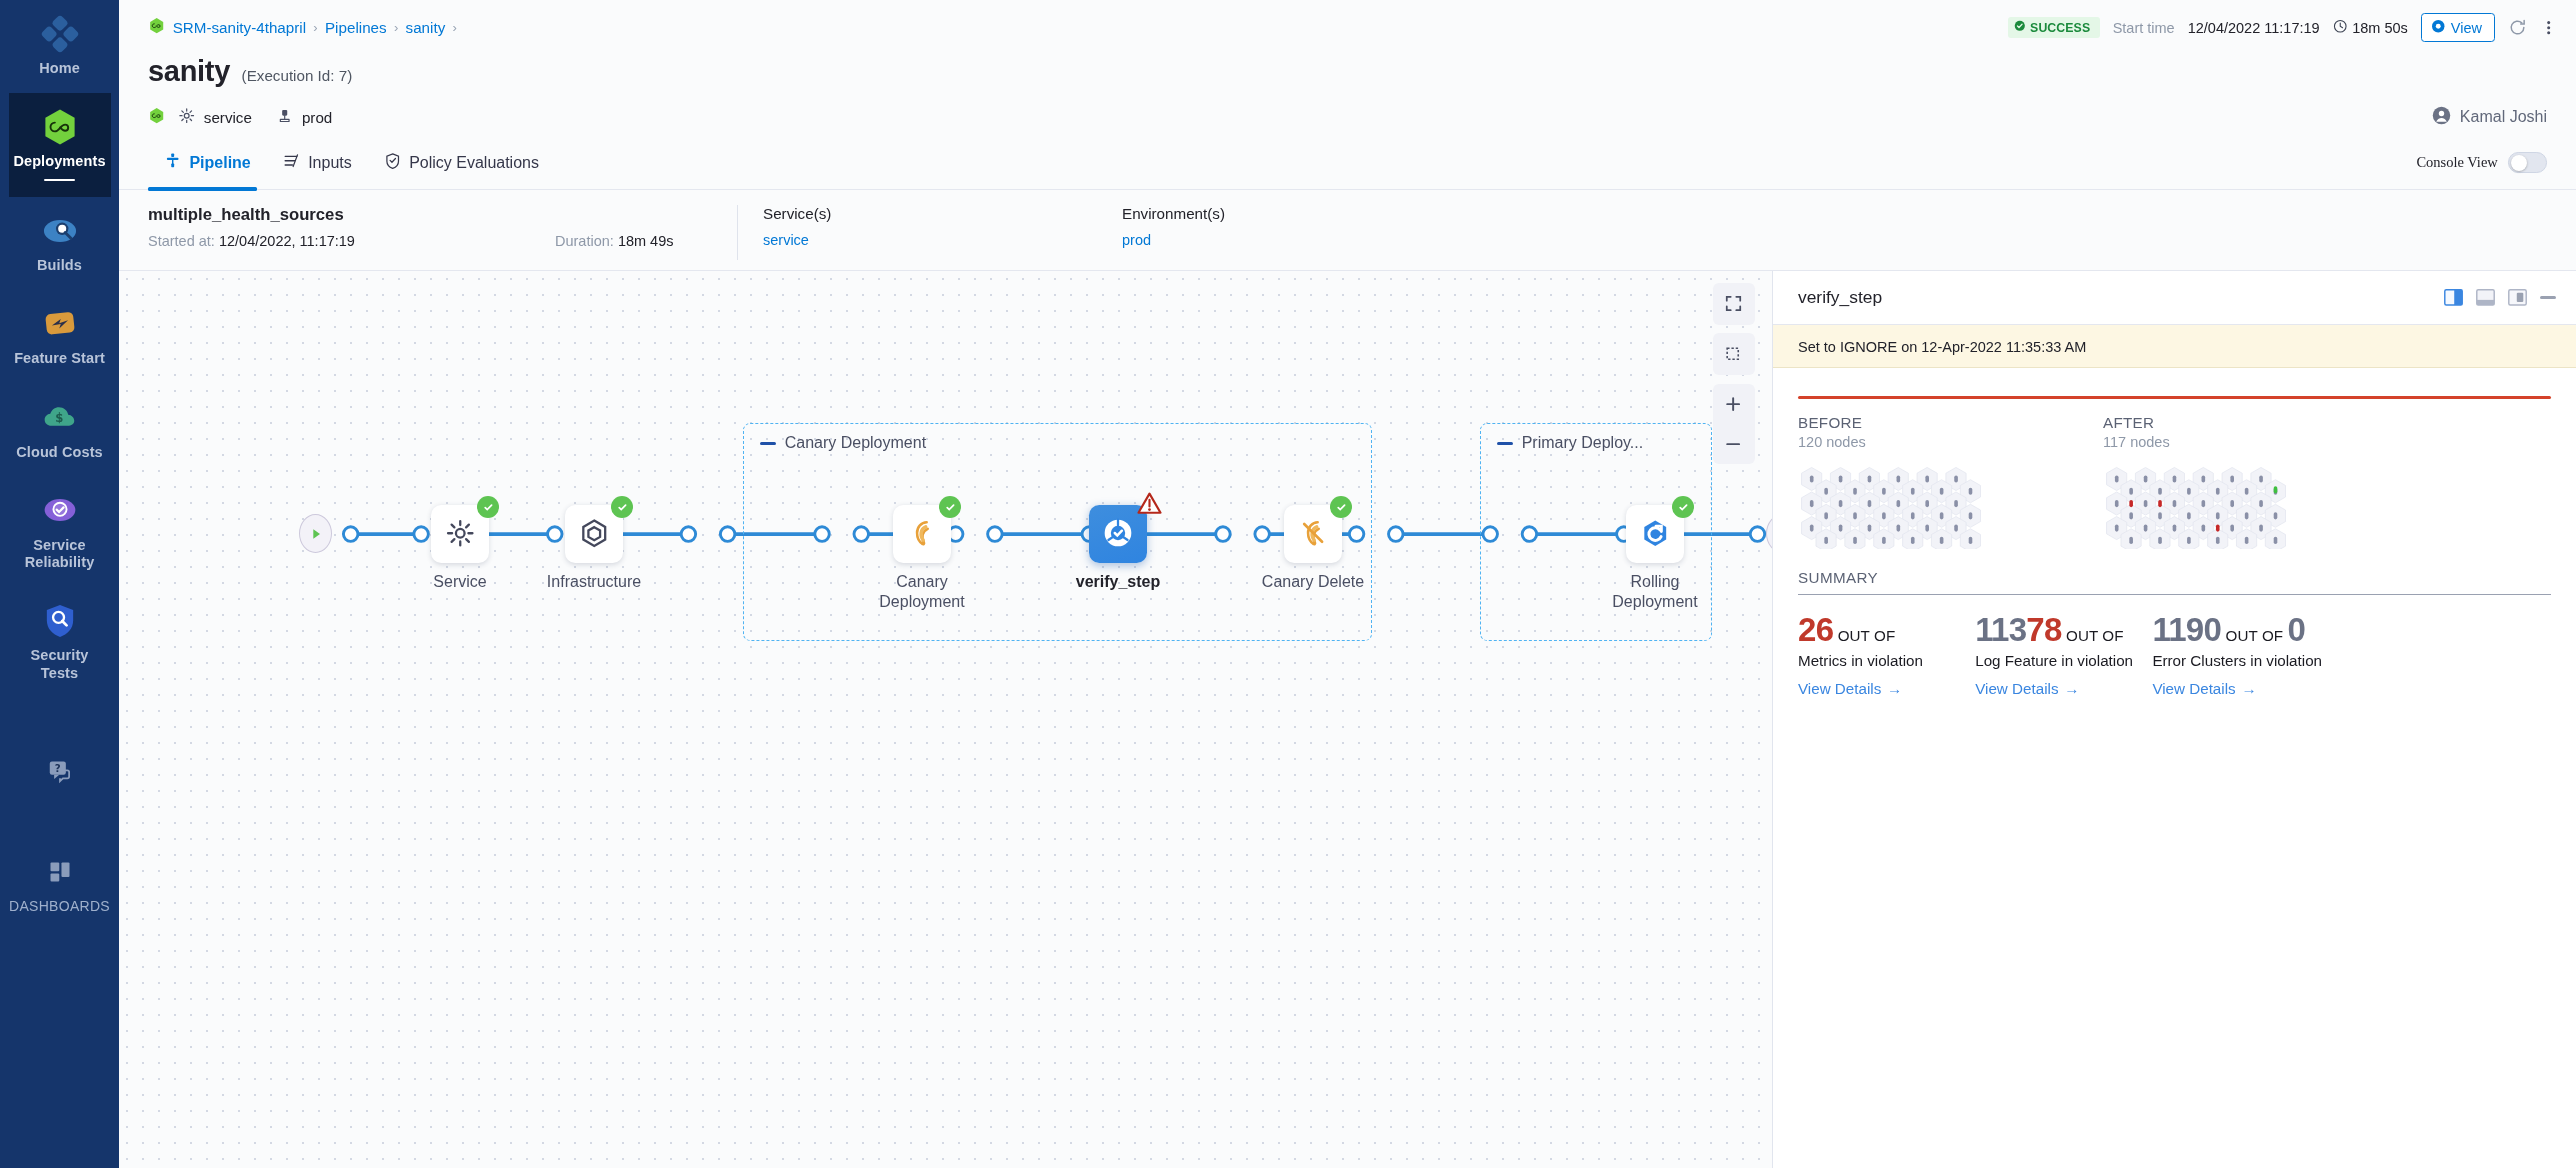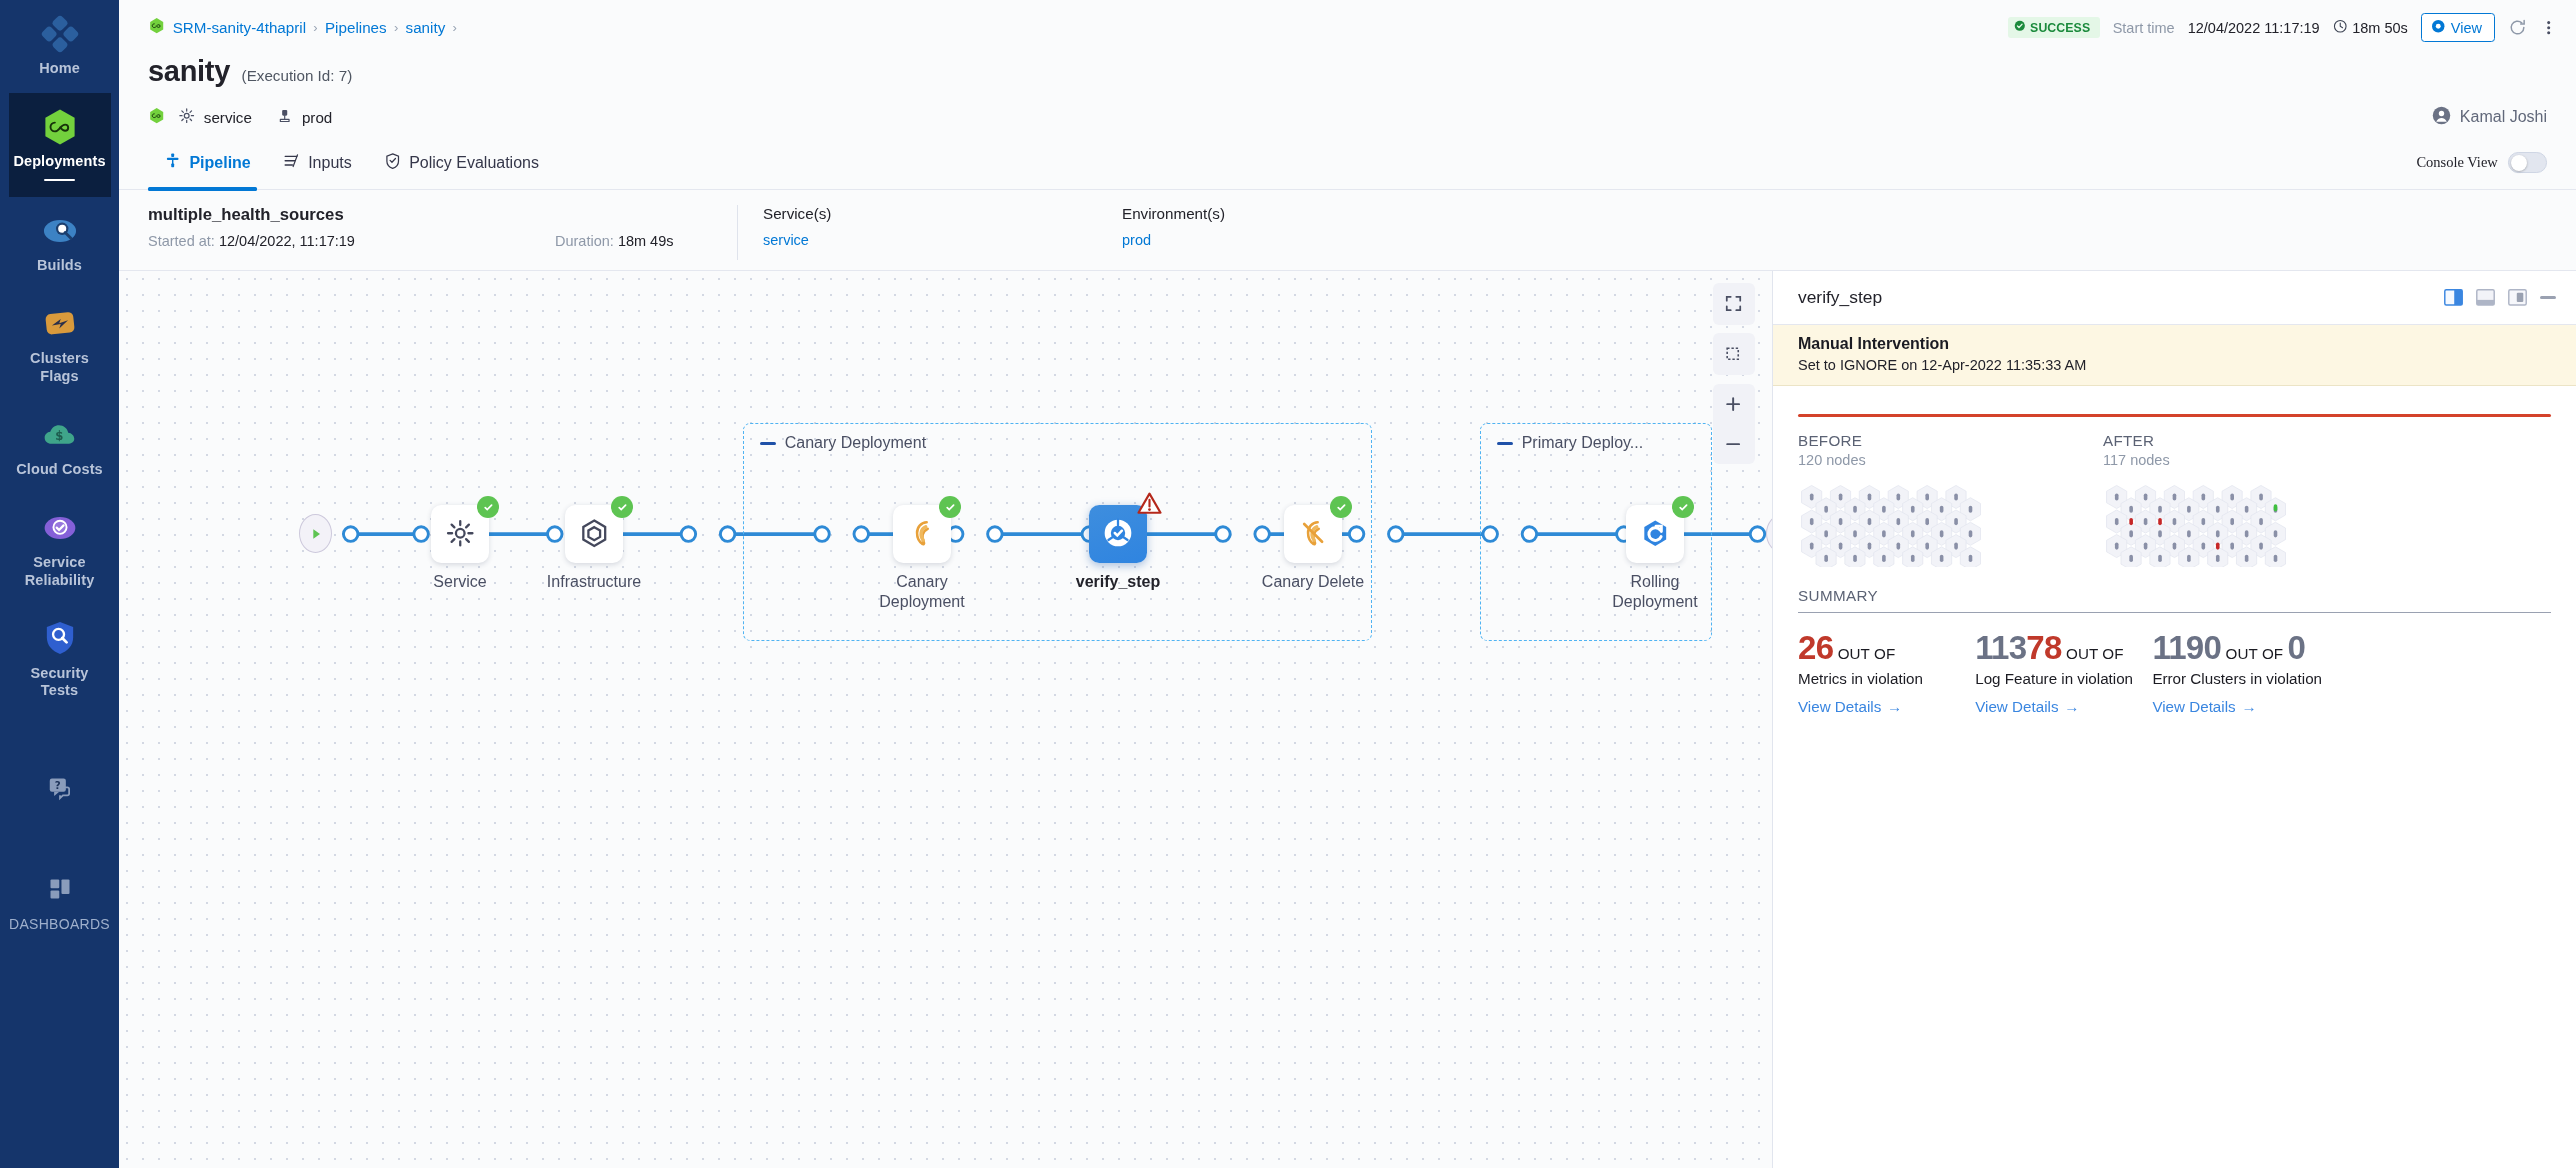--- a/index.html
+++ b/index.html
@@ -255,21 +255,21 @@
       <span class="nav-label">Builds</span>
     </div>
 
     <div class="nav-item">
       <span class="nav-icon">
         <svg viewBox="0 0 52 52" width="38" height="38">
           <rect x="7" y="11" width="38" height="28" rx="7" transform="rotate(-6 26 25)" fill="#d99a3c"></rect>
           <path d="M15 28 L27 19 L25 25 L37 21 L25 32 L27 26 Z" fill="#2b2f4a"></path>
         </svg>
       </span>
-      <span class="nav-label">Clusters Flags</span>
+      <span class="nav-label">Feature Start</span>
     </div>
 
     <div class="nav-item">
       <span class="nav-icon">
         <svg viewBox="0 0 52 52" width="38" height="38">
           <path d="M14 38c-5 0-9-3.5-9-8.2 0-4.3 3.3-7.8 7.7-8.2C14.3 16 19 12.5 24.6 12.5c6.4 0 11.7 4.5 12.6 10.4 4.6.3 8.3 3.9 8.3 8.3 0 4.6-4 6.8-9 6.8z" fill="#3fa58a"></path>
           <text x="25" y="33" font-size="16" font-weight="700" fill="#1d5c4e" text-anchor="middle" font-family="DejaVu Sans, sans-serif">$</text>
         </svg>
       </span>
       <span class="nav-label">Cloud Costs</span>
@@ -713,21 +713,20 @@
               <svg viewBox="0 0 26 23" width="19" height="16.7">
                 <rect x="1" y="1" width="24" height="21" rx="2" fill="#f6f7fb" stroke="#aeb5c6" stroke-width="2"></rect>
                 <rect x="12" y="5" width="9" height="13" rx="1.5" fill="#9aa1b1"></rect>
               </svg>
             </span>
             <span class="panel-min"></span>
           </div>
         </div>
 
         <div class="mi-banner">
-          <div class="mi-title">Manual Intervention</div>
           <div class="mi-sub">Set to IGNORE on 12-Apr-2022 11:35:33 AM</div>
         </div>
 
         <div class="panel-body">
           <div class="redbar"></div>
 
           <div class="ba-grid">
             <div class="ba-col">
               <div class="ba-h">BEFORE</div>
               <div class="ba-n">120 nodes</div>

